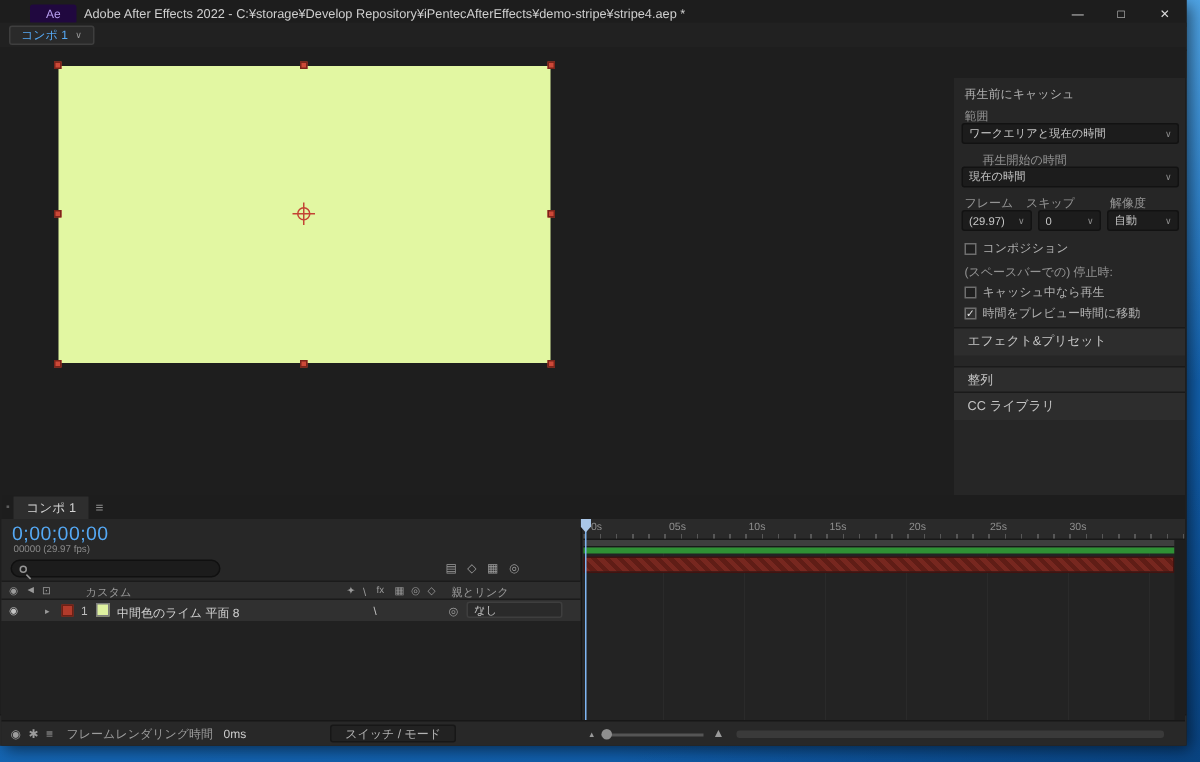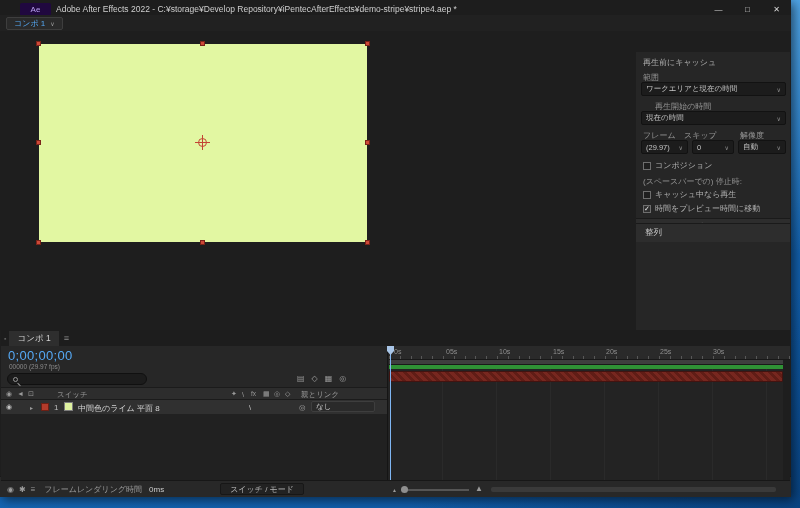--- a/index.html
+++ b/index.html
@@ -96,21 +96,21 @@
 .rc-play{left:19px;top:49px}
 .dd-play{left:5px;top:59px;width:145px}
 .rc-fr{left:7px;top:78px}.rc-skip{left:48px;top:78px}.rc-res{left:104px;top:78px}
 .dd-fr{left:5px;top:88px;width:47px}.dd-skip{left:56px;top:88px;width:42px}.dd-res{left:102px;top:88px;width:48px}
 .rc-check{position:absolute;display:flex;align-items:center;font-size:8px;color:#b2b2b2;white-space:nowrap}
 .chk-full{left:7px;top:108px}
 .rc-stop{left:7px;top:124px}
 .chk-cached{left:7px;top:137px}
 .chk-move{left:7px;top:151px}
 .rp{position:absolute;left:0;width:100%;height:19px;background:#2d2d2d;border-top:1px solid #1a1a1a;display:flex;align-items:center;padding-left:9px;font-size:8.5px;color:#c6c6c6}
-.rp1{top:166px}.rp2{top:171px}.rp3{top:209px}.rp4{top:230px}.rp5{top:251px}
+.rp1{top:166px}.rp2{top:192px}.rp3{top:209px}.rp4{top:230px}.rp5{top:251px}
 .timeline{position:absolute;left:1px;top:330px;width:789px;height:167px;background:#232323}
 .tl-tabbar{height:16px;background:#1d1d1d;display:flex;align-items:flex-end}
 .tl-left{position:absolute;left:0;top:16px;width:387px;bottom:17px;background:#272727;border-right:1px solid #151515}
 .tl-timecode{position:absolute;left:7px;top:2px;font-size:13px;color:#55a9f5;letter-spacing:.3px}
 .tl-frameinfo{position:absolute;left:8px;top:17px;font-size:6.5px;color:#8a8a8a}
 .tl-search{position:absolute;left:6px;top:27px;width:140px;height:12px;background:#1c1c1c;border:1px solid #101010;border-radius:7px;display:flex;align-items:center;padding:0 5px}
 .tl-minis{position:absolute;left:296px;top:28px;display:flex;gap:7px;font-size:8px;color:#9c9c9c}
 .tl-colheader{position:absolute;left:0;top:41px;width:100%;height:13px;background:#2d2d2d;border-top:1px solid #1b1b1b;border-bottom:1px solid #1b1b1b;font-size:7.5px;color:#9a9a9a}
 .tl-colheader span{position:absolute;top:2px}
 .hic1{left:5px;font-size:7px}.hic2{left:16px;font-size:7px}.hic3{left:27px;font-size:7px}
@@ -344,20 +344,21 @@
    <div class="rc-check chk-cached">
     <span class="cb"></span>
     <span>キャッシュ中なら再生</span>
    </div>
    <div class="rc-check chk-move">
     <span class="cb checked">✓</span>
     <span>時間をプレビュー時間に移動</span>
    </div>
    <div class="rp rp1">エフェクト&amp;プリセット</div>
    <div class="rp rp2">整列</div>
+   <div class="rp rp3">CC ライブラリ</div>
   </div>
 
   <div class="timeline">
    <div class="tl-tabbar">
     <span class="grip">▪</span>
     <div class="tab">コンポ 1</div>
     <span class="menu-icon">≡</span>
    </div>
    <div class="tl-left">
     <div class="tl-timecode">0;00;00;00</div>
@@ -369,21 +370,21 @@
     <div class="tl-minis">
      <span>▤</span>
      <span>◇</span>
      <span>▦</span>
      <span>◎</span>
     </div>
     <div class="tl-colheader">
      <span class="hic1">◉</span>
      <span class="hic2">◄</span>
      <span class="hic3">⊡</span>
-     <span class="hsrc">スイッチ</span>
+     <span class="hsrc">カスタム</span>
      <span class="hsw1">✦</span>
      <span class="hsw2">\</span>
      <span class="hsw3">fx</span>
      <span class="hsw4">▦</span>
      <span class="hsw5">◎</span>
      <span class="hsw6">◇</span>
      <span class="hpar">親とリンク</span>
     </div>
     <div class="tl-layer">
      <span class="l-eye">◉</span>

